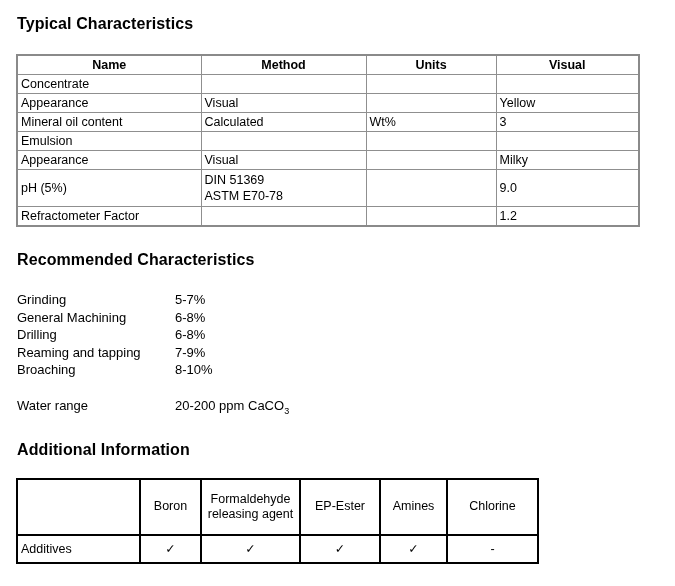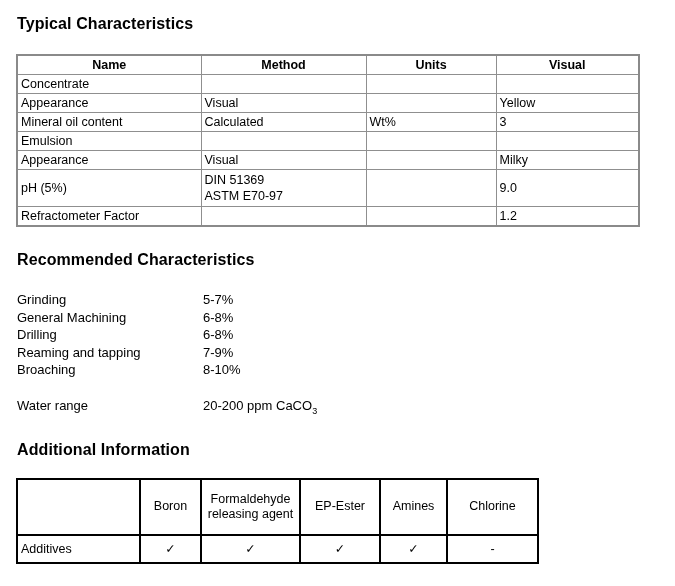--- a/index.html
+++ b/index.html
@@ -35,21 +35,21 @@
     overflow: hidden;
     white-space: nowrap;
   }
   .char-table th { font-weight: bold; text-align: center; margin-left: 15px; }
   .char-table td { text-align: left; vertical-align: middle; margin-top: 40px; }
   .char-table td.tall { height: 36px; white-space: normal; }
   .char-table .mline { line-height: 16px; }
 
   
   .conc-list { margin-top: 22px; font-size: 13px; }
-  .conc-row { display: flex; line-height: 17.5px; gap: 28px; }
+  .conc-row { display: flex; line-height: 17.5px; }
   .conc-label { width: 158px; flex: 0 0 158px; }
   .conc-value { flex: 1; }
   .water-row { margin-top: 18px; }
   .water-row sub { font-size: 9px; }
 
   
   .add-table {
     border-collapse: collapse;
     margin-top: 19px;
     margin-left: -1px;
@@ -127,21 +127,21 @@
         <tr>
           <td>Appearance</td>
           <td>Visual</td>
           <td></td>
           <td>Milky</td>
         </tr>
         <tr>
           <td class="tall">pH (5%)</td>
           <td class="tall">
             <div class="mline">DIN 51369</div>
-            <div class="mline">ASTM E70-97</div>
+            <div class="mline">ASTM E70-78</div>
           </td>
           <td class="tall"></td>
           <td class="tall">9.0</td>
         </tr>
         <tr>
           <td>Refractometer Factor</td>
           <td></td>
           <td></td>
           <td>1.2</td>
         </tr>

